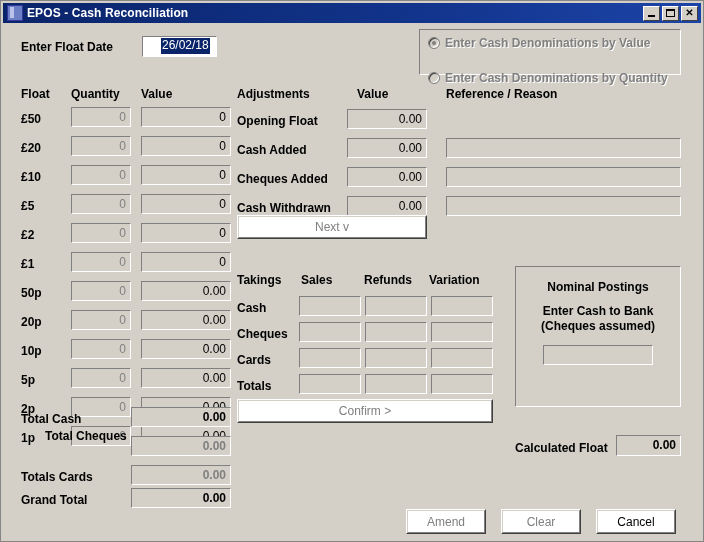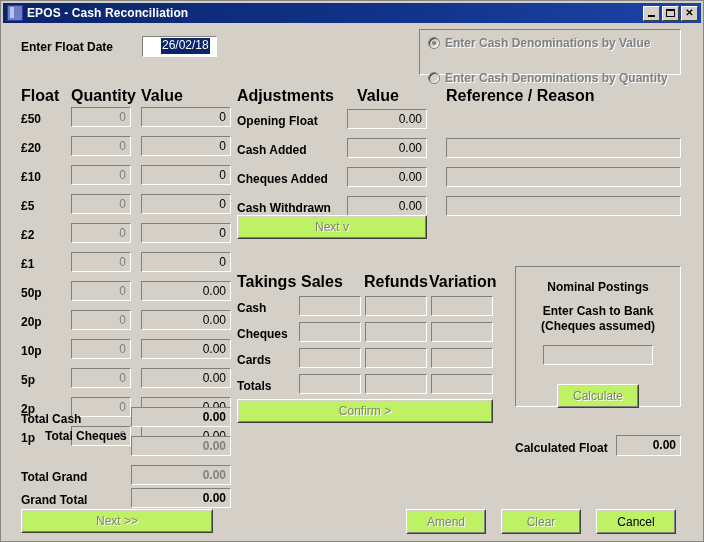--- a/index.html
+++ b/index.html
@@ -100,21 +100,21 @@
   
   .lbl {
     position: absolute;
     font-size: 12px;
     font-weight: bold;
     color: #000000;
     white-space: nowrap;
   }
   .hdr {
     position: absolute;
-    font-size: 16px;
+    font-size: 12px;
     font-weight: bold;
     color: #000000;
     white-space: nowrap;
   }
   
   .fld {
     position: absolute;
     box-sizing: border-box;
     background: #d4d0c8;
     border: 1px solid;
@@ -140,21 +140,21 @@
     background: #0a246a;
     color: #ffffff;
     padding: 1px 1px 2px 1px;
     font-size: 12px;
     line-height: 13px;
   }
   
   .btn {
     position: absolute;
     box-sizing: border-box;
-    background: #bef264;
+    background: #ffffff;
     border: 1px solid;
     border-color: #ffffff #404040 #404040 #ffffff;
     font-family: "Liberation Sans", sans-serif;
     font-size: 12px;
     color: #000000;
     display: flex;
     align-items: center;
     justify-content: center;
     cursor: default;
     padding: 8px;
@@ -350,31 +350,30 @@
   <div class="lbl" style="left:20px; top:411px;">Total Cash</div>
   <div class="fld" style="left:130px; top:406px; width:100px; height:20px;">
       <span style="font-weight:bold">0.00</span>
     </div>
 
   <div class="lbl" style="left:20px; top:428px;margin-left:24px;">Total Cheques</div>
   <div class="fld" style="left:130px; top:435px; width:100px; height:20px;">
       <span style="color:#808080; font-weight:bold">0.00</span>
     </div>
 
-  <div class="lbl" style="left:20px; top:469px;">Total Grand</div>
+  <div class="lbl" style="left:20px; top:469px;">Totals Cards</div>
   <div class="fld" style="left:130px; top:464px; width:100px; height:20px;">
       <span style="color:#808080; font-weight:bold">0.00</span>
     </div>
 
   <div class="lbl" style="left:20px; top:492px;">Grand Total</div>
   <div class="fld" style="left:130px; top:487px; width:100px; height:20px;">
       <span style="font-weight:bold">0.00</span>
     </div>
 
-  <div class="btn disabled" style="left:20px; top:508px; width:192px; height:24px;">Next &gt;&gt;</div>
 
   <div class="hdr" style="left:236px; top:86px;">Adjustments</div>
   <div class="hdr" style="left:356px; top:86px;">Value</div>
   <div class="hdr" style="left:445px; top:86px;">Reference / Reason</div>
 
   <div class="lbl" style="left:236px; top:113px;">Opening Float</div>
   <div class="fld" style="left:346px; top:108px; width:80px; height:20px;">
       <span>0.00</span>
     </div>
 
@@ -455,21 +454,20 @@
 
   <div class="btn disabled" style="left:236px; top:398px; width:256px; height:24px;">Confirm &gt;</div>
 
   <div class="group" style="left:514px; top:265px; width:166px; height:141px;"></div>
   <div class="lbl" style="left:514px; top:303px; width:166px; text-align:center;">Enter Cash to Bank</div>
   <div class="lbl center" style="left:514px; top:279px; width:166px; text-align:center;">Nominal Postings</div>
   <div class="lbl" style="left:514px; top:318px; width:166px; text-align:center;">(Cheques assumed)</div>
   <div class="fld" style="left:542px; top:344px; width:110px; height:20px;">
       <span></span>
     </div>
-  <div class="btn disabled" style="left:556px; top:383px; width:82px; height:24px;">Calculate</div>
 
   <div class="lbl" style="left:514px; top:440px;">Calculated Float</div>
   <div class="fld" style="left:615px; top:434px; width:65px; height:21px;">
       <span style="font-weight:bold">0.00</span>
     </div>
 
   <div class="btn disabled" style="left:405px; top:508px; width:80px; height:25px;">Amend</div>
   <div class="btn disabled" style="left:500px; top:508px; width:80px; height:25px;">Clear</div>
   <div class="btn" style="left:595px; top:508px; width:80px; height:25px;">Cancel</div>
 

